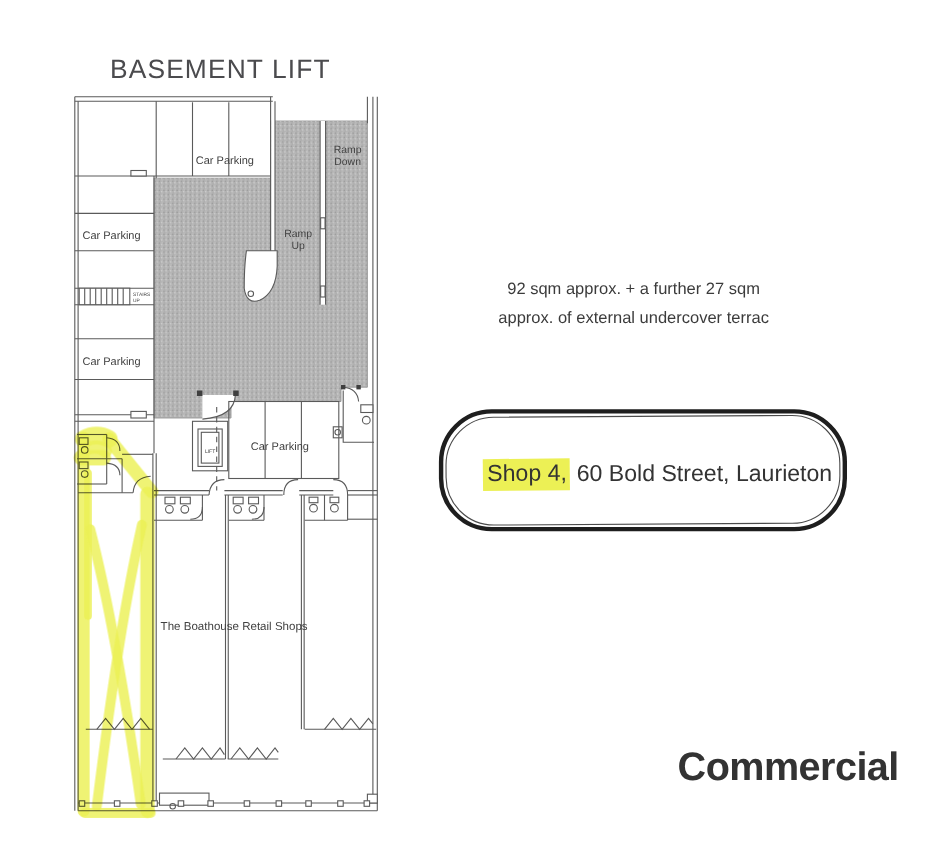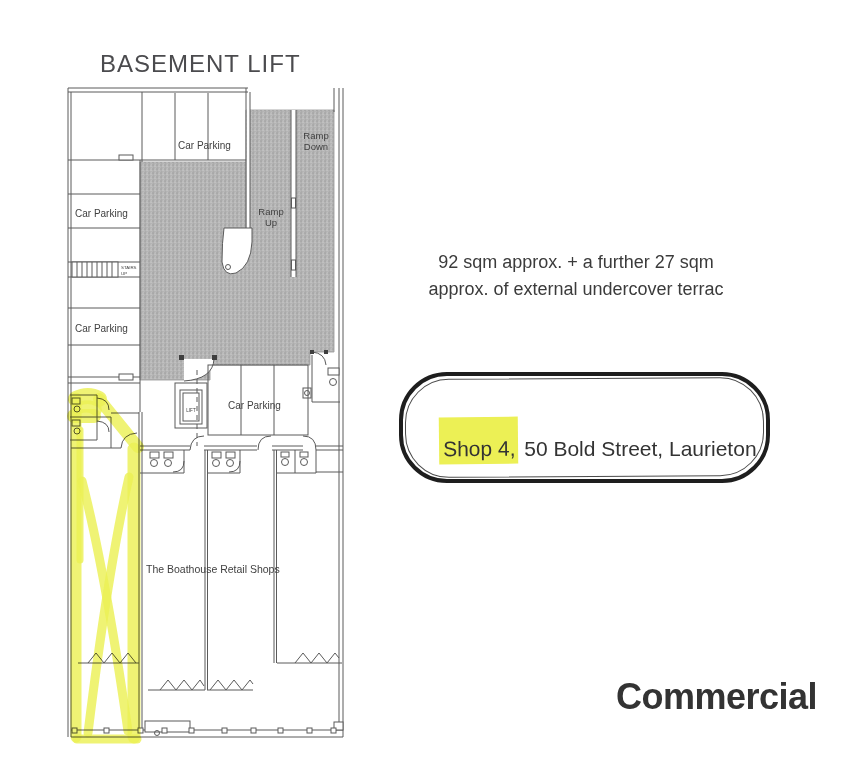--- a/index.html
+++ b/index.html
@@ -34,35 +34,35 @@
   .t-ramp{font-size:9.5px;text-anchor:middle;}
   .t-tiny{font-size:4.4px;}
   .t-lift{font-size:4.6px;text-anchor:middle;}
   .t-shops{font-size:10.5px;fill:#474747;}
   .gray-base{fill:var(--plan-gray);stroke:#949494;stroke-width:0.8;}
   .gray-tex{fill:url(#stipple);stroke:none;}
   .hl{stroke:var(--highlighter);fill:none;stroke-linecap:round;opacity:0.82;}
   .hl-group{mix-blend-mode:multiply;}
   .area-note{
     position:absolute;left:398px;top:249px;width:356px;
-    text-align:center;font-size:18px;line-height:27px;color:#3b3b3b;
+    text-align:center;font-size:15px;line-height:27px;color:#3b3b3b;
   }
   .address-box{
     position:absolute;left:399px;top:372px;width:371px;height:111px;
     border:4.5px solid var(--outline);border-radius:48px;
   }
   .address-box::before{
     content:"";position:absolute;inset:2px;border:1.8px solid var(--outline);
     border-radius:44px;transform:rotate(-0.35deg);opacity:.8;
   }
   .address-text{
     position:absolute;left:36px;top:41px;font-size:21px;color:#333;white-space:nowrap;
   }
   .address-hl{
-    background:var(--highlighter);padding:20px 3px 3px 4px;
+    background:var(--highlighter);padding:2px 3px 3px 4px;
     box-decoration-break:clone;display:inline-block;transform:rotate(-0.6deg);
   }
   .logo{
     position:absolute;left:616px;top:682px;color:var(--logo-text);
     font-weight:bold;line-height:29px;white-space:nowrap;
   }
   .logo .l1{font-size:30px;letter-spacing:-1.5px;}
   .logo .l2{font-size:36px;letter-spacing:-0.5px;}
   .logo .amp{color:var(--logo-amp);}
   .logo .reg{font-size:10px;vertical-align:10px;letter-spacing:0;}
@@ -288,19 +288,19 @@
   </g>
 </svg>
 
 <div class="area-note">
   <div>92 sqm approx. + a further 27 sqm</div>
   <div>approx. of external undercover terrac</div>
 </div>
 
 <div class="address-box">
   <div class="address-text">
-    <span class="address-hl">Shop 4,</span><span> 50 Bold Street, Laurieton</span>
+    <span class="address-hl">Shop 4,</span><span> 60 Bold Street, Laurieton</span>
   </div>
 </div>
 
 <div class="logo">
   <div class="l2">Commercial</div>
 </div>
 
 </body></html>

